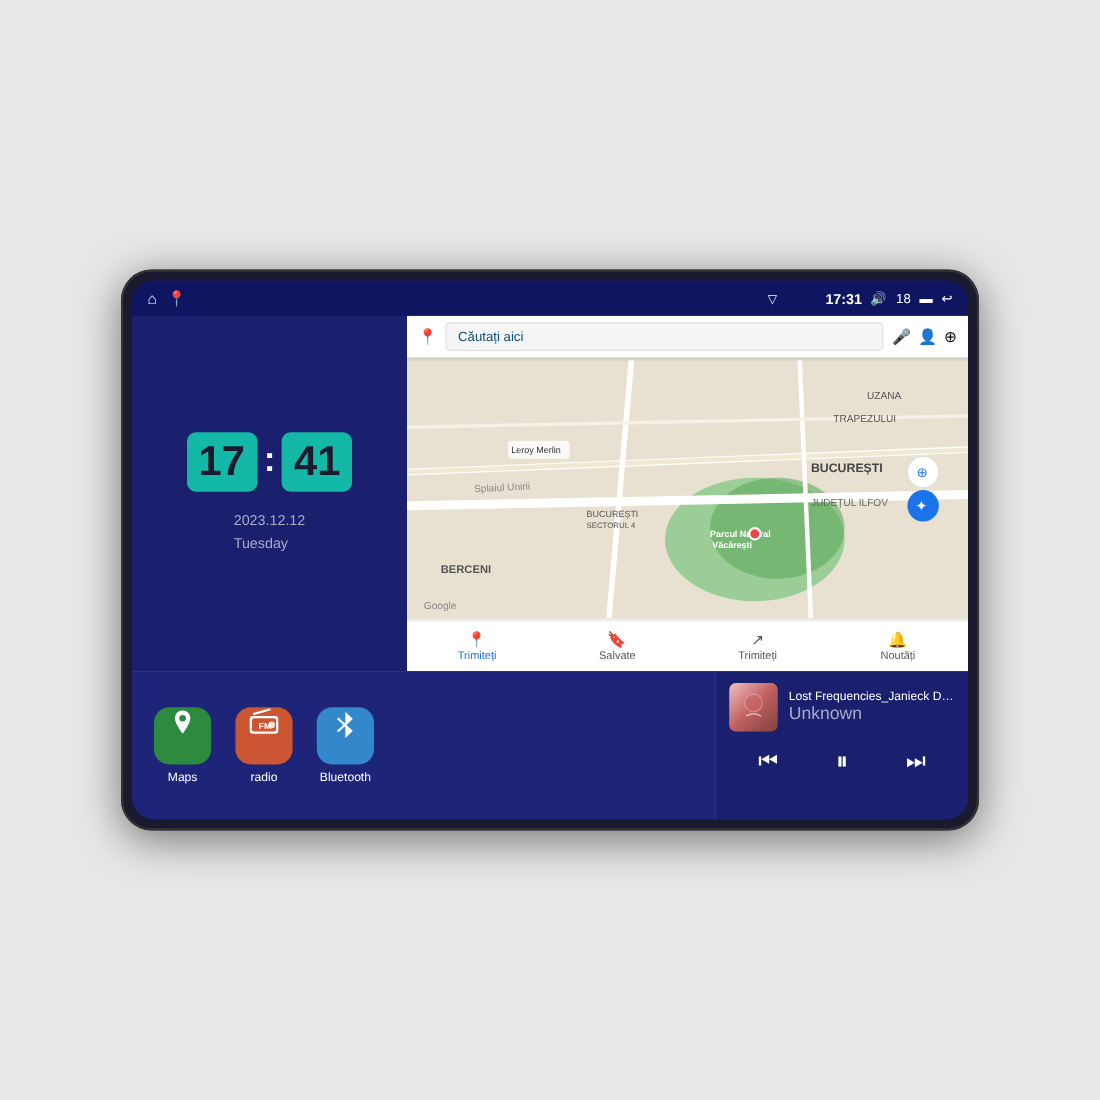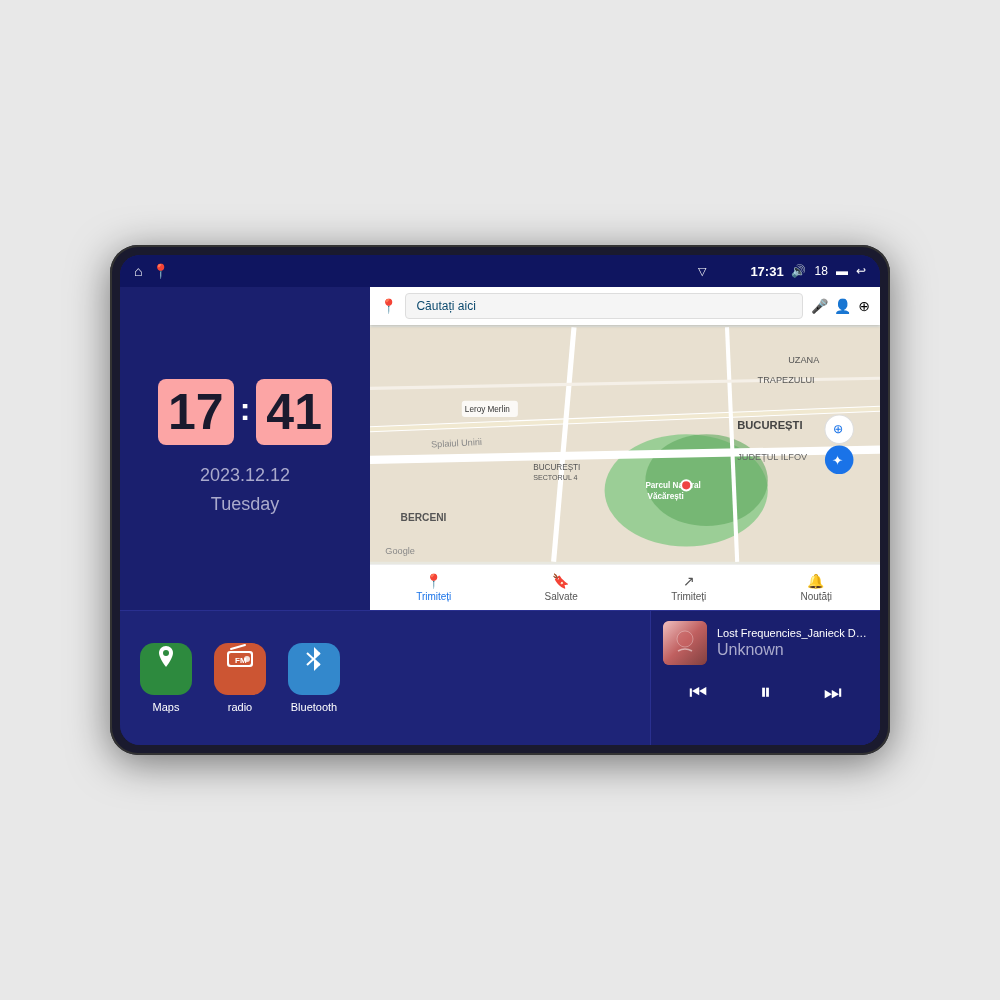--- a/index.html
+++ b/index.html
@@ -91,43 +91,43 @@
     }
 
     .clock-display {
       display: flex;
       align-items: center;
       gap: 6px;
       margin-bottom: 16px;
     }
 
     .clock-digit {
-      background: #fca5a5;
+      background: #14b8a6;
       color: #1a1a2e;
       border-radius: 8px;
       padding: 8px 10px;
-      font-size: 50px;
+      font-size: 38px;
       font-weight: 700;
       font-family: 'Arial', sans-serif;
       line-height: 1;
       min-width: 64px;
       text-align: center;
     }
 
     .clock-colon {
       color: white;
       font-size: 32px;
       font-weight: bold;
       margin-bottom: 4px;
     }
 
     .clock-date {
       color: #aaaacc;
-      font-size: 18px;
-      text-align: center;
+      font-size: 13px;
+      text-align: left;
       line-height: 1.6;
     }
 
     
     .map-panel {
       flex: 1;
       background: #e8e8e0;
       position: relative;
       overflow: hidden;
       display: flex;

